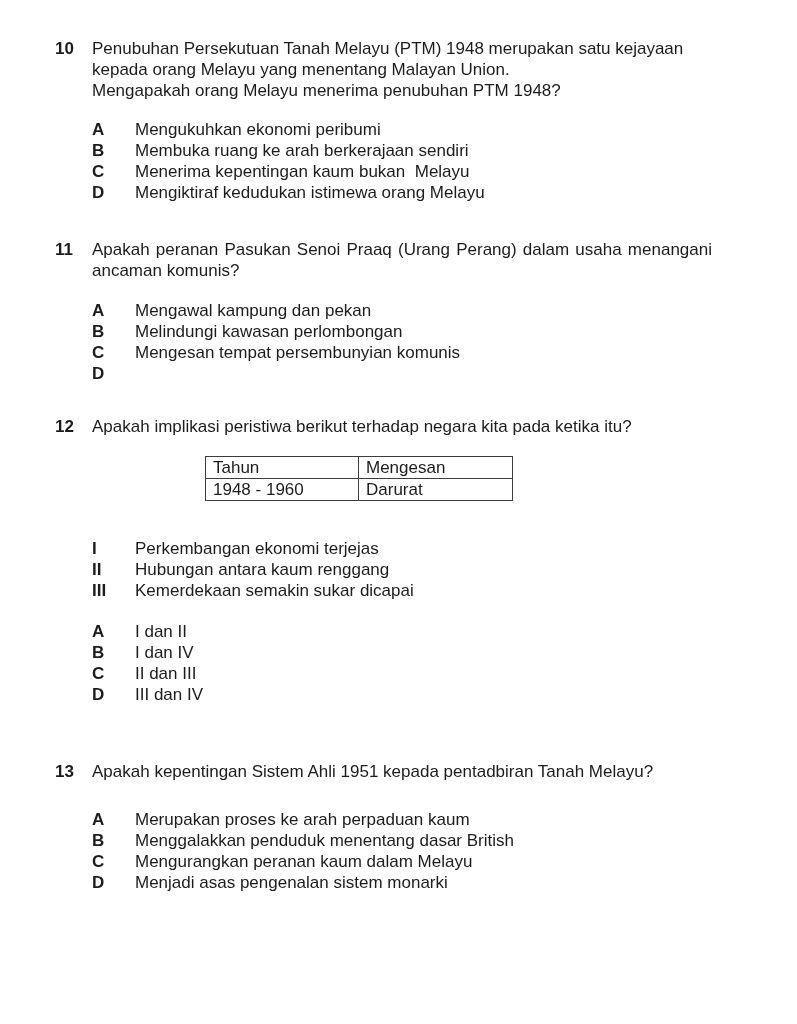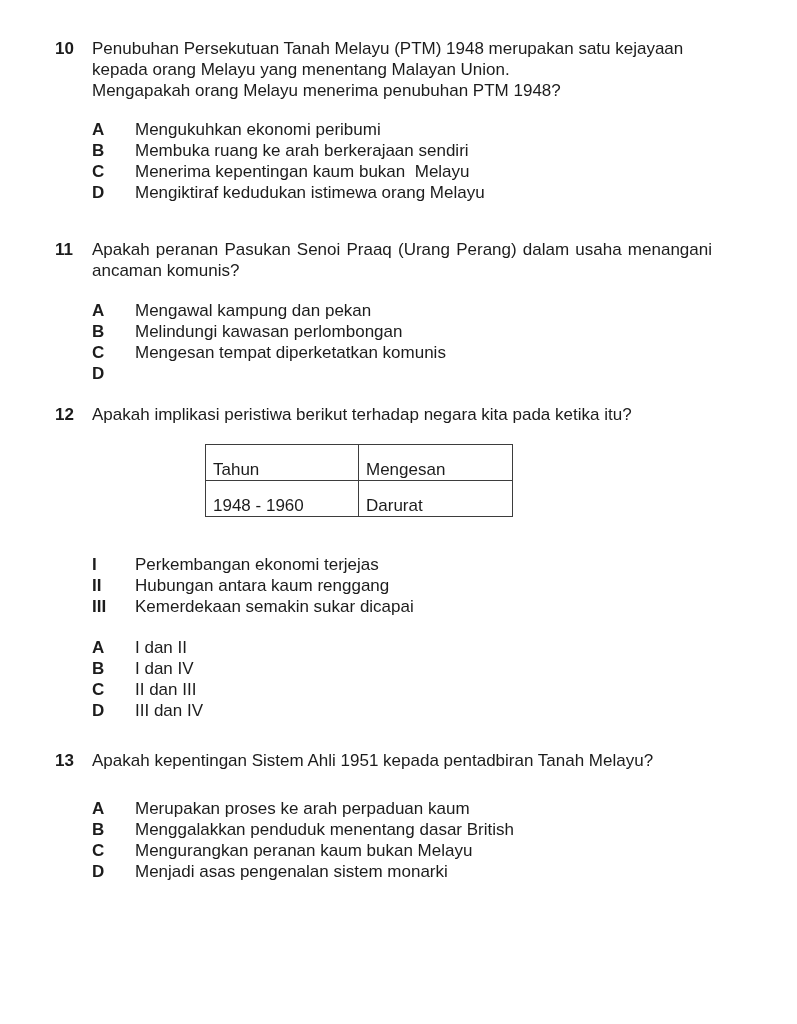--- a/index.html
+++ b/index.html
@@ -22,36 +22,36 @@
   .justify { text-align: justify; }
   .opt-list { }
   .opt { display: flex; }
   .olabel { width: 43px; flex: 0 0 43px; font-weight: bold; }
   .otext { white-space: pre-wrap; }
 
   
   #q10 .opt-list { margin-top: 18px; }
   #q10 { margin-bottom: 36px; }
   #q11 .opt-list { margin-top: 19px; }
-  #q11 { margin-bottom: 20px; }
+  #q11 { margin-bottom: 32px; }
   #q12 .qtable-wrap { margin-top: 19px; margin-left: 113px; }
   #q12 .stmts { margin-top: 37px; }
   #q12 .opt-list { margin-top: 20px; }
-  #q12 { margin-bottom: 29px; }
+  #q12 { margin-bottom: 56px; }
   #q13 .opt-list { margin-top: 27px; }
 
   table.qtable {
     border-collapse: collapse;
     table-layout: fixed;
     width: 307px;
   }
   table.qtable td {
     border: 1.5px solid #3d3d3d;
     height: 21px;
-    padding: 14px 4px 0 7px;
+    padding: 0 4px 0 7px;
     vertical-align: middle;
     font-size: 17px;
     line-height: 21px;
   }
   table.qtable col.c1 { width: 153px; }
   table.qtable col.c2 { width: 154px; }
 </style>
 </head>
 <body>
 
@@ -91,21 +91,21 @@
         <div class="opt">
           <span class="olabel">A</span>
           <span class="otext">Mengawal kampung dan pekan</span>
         </div>
         <div class="opt">
           <span class="olabel">B</span>
           <span class="otext">Melindungi kawasan perlombongan</span>
         </div>
         <div class="opt">
           <span class="olabel">C</span>
-          <span class="otext">Mengesan tempat diperketatkan komunis</span>
+          <span class="otext">Mengesan tempat persembunyian komunis</span>
         </div>
         <div class="opt">
           <span class="olabel">D</span>
         </div>
       </div>
     </div>
   </section>
 
   <section class="question" id="q12">
     <div class="qnum">12</div>
@@ -175,21 +175,21 @@
         <div class="opt">
           <span class="olabel">A</span>
           <span class="otext">Merupakan proses ke arah perpaduan kaum</span>
         </div>
         <div class="opt">
           <span class="olabel">B</span>
           <span class="otext">Menggalakkan penduduk menentang dasar British</span>
         </div>
         <div class="opt">
           <span class="olabel">C</span>
-          <span class="otext">Mengurangkan peranan kaum bukan Melayu</span>
+          <span class="otext">Mengurangkan peranan kaum dalam Melayu</span>
         </div>
         <div class="opt">
           <span class="olabel">D</span>
           <span class="otext">Menjadi asas pengenalan sistem monarki</span>
         </div>
       </div>
     </div>
   </section>
 
 </div>

